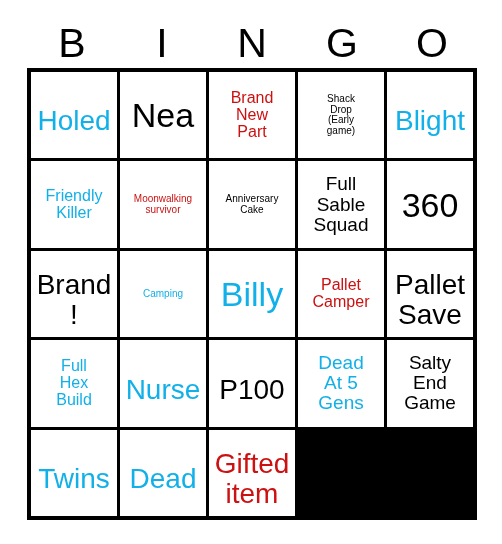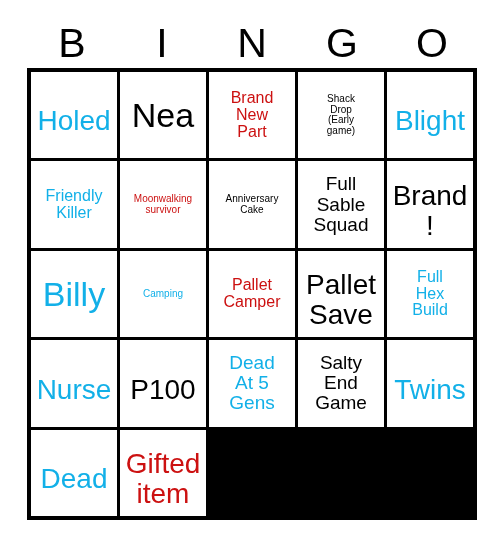--- a/index.html
+++ b/index.html
@@ -135,27 +135,30 @@
       <div class="bingo-cell">
         <span class="cell-text c-black s-xs">Anniversary
 Cake</span>
       </div>
       <div class="bingo-cell">
         <span class="cell-text c-black s-sm">Full
 Sable
 Squad</span>
       </div>
       <div class="bingo-cell">
+        <span class="cell-text c-black s-xl">360</span>
+      </div>
+      <div class="bingo-cell">
         <span class="cell-text c-black s-lg">Brand!</span>
       </div>
       <div class="bingo-cell">
-        <span class="cell-text c-blue s-xl">Billy</span>
+        <span class="cell-text c-blue s-xs">Camping</span>
       </div>
       <div class="bingo-cell">
-        <span class="cell-text c-blue s-xs">Camping</span>
+        <span class="cell-text c-blue s-xl">Billy</span>
       </div>
       <div class="bingo-cell">
         <span class="cell-text c-red s-md">Pallet
 Camper</span>
       </div>
       <div class="bingo-cell">
         <span class="cell-text c-black s-lg">Pallet
 Save</span>
       </div>
       <div class="bingo-cell">

